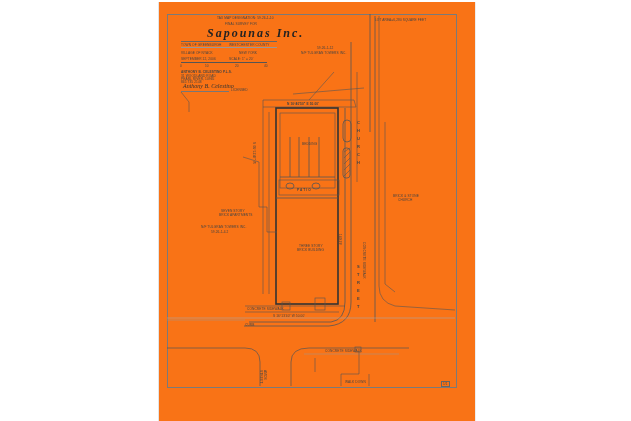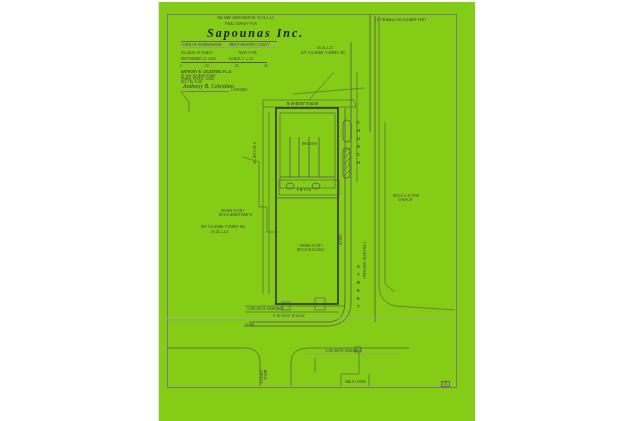--- a/index.html
+++ b/index.html
@@ -1,17 +1,17 @@
 <!DOCTYPE html>
 <html><head>
 <meta charset="utf-8">
 <style>
   html, body { margin:0; padding:0; }
   body { width:631px; height:421px; background:#ffffff; position:relative; overflow:hidden; font-family:"Liberation Sans", sans-serif; }
-  .page { position:absolute; left:158px; top:2px; width:316px; height:419px; background:#84cc16; border-left:1px solid #e4e4e4; border-right:1px solid #ededed; }
+  .page { position:absolute; left:158px; top:2px; width:316px; height:419px; background:#f97316; border-left:1px solid #e4e4e4; border-right:1px solid #ededed; }
   .frame { position:absolute; left:8px; top:12px; width:288px; height:372px; border:1px solid #7a7a7a; }
   .t { position:absolute; color:#444; white-space:nowrap; }
   .tiny { font-size:3.2px; letter-spacing:0.1px; }
   .small { font-size:4px; font-weight:bold; }
   .title { font-size:12px; font-style:italic; font-weight:bold; letter-spacing:2px; color:#222; font-family:"Liberation Serif", serif; }
   .line { position:absolute; background:#666; }
   svg { position:absolute; left:0; top:0; }
 </style>
 </head>
 <body>

